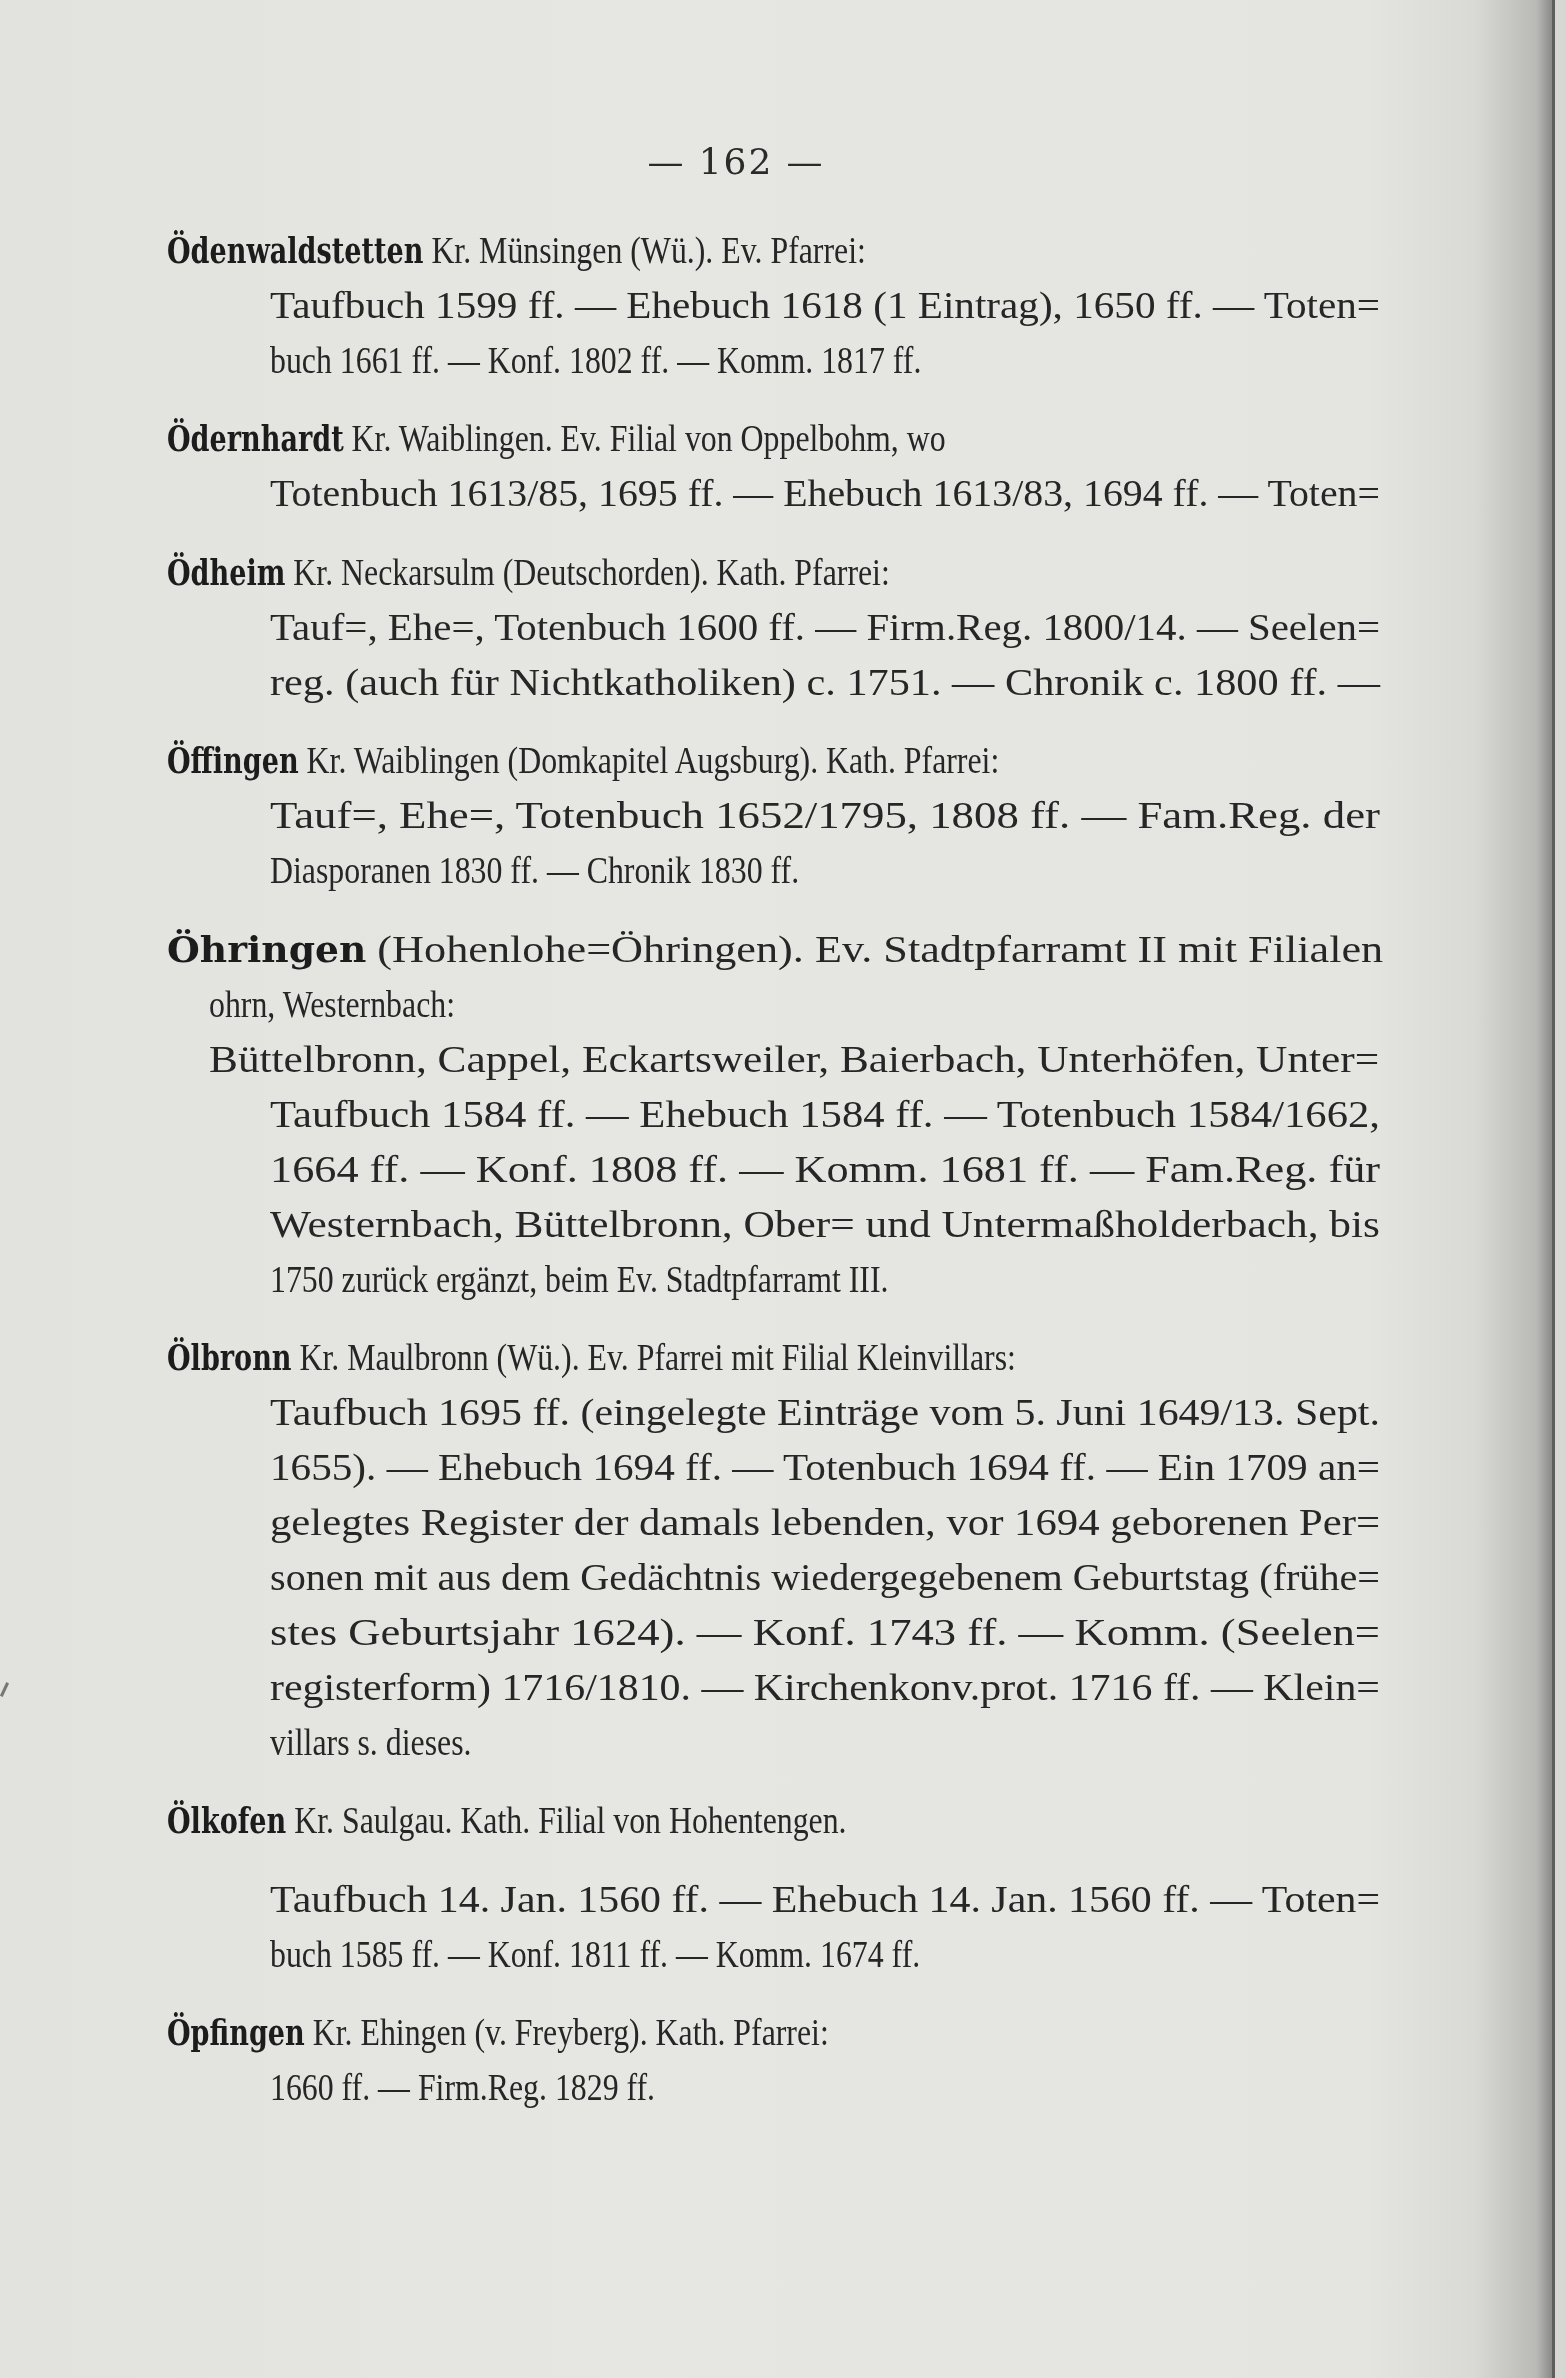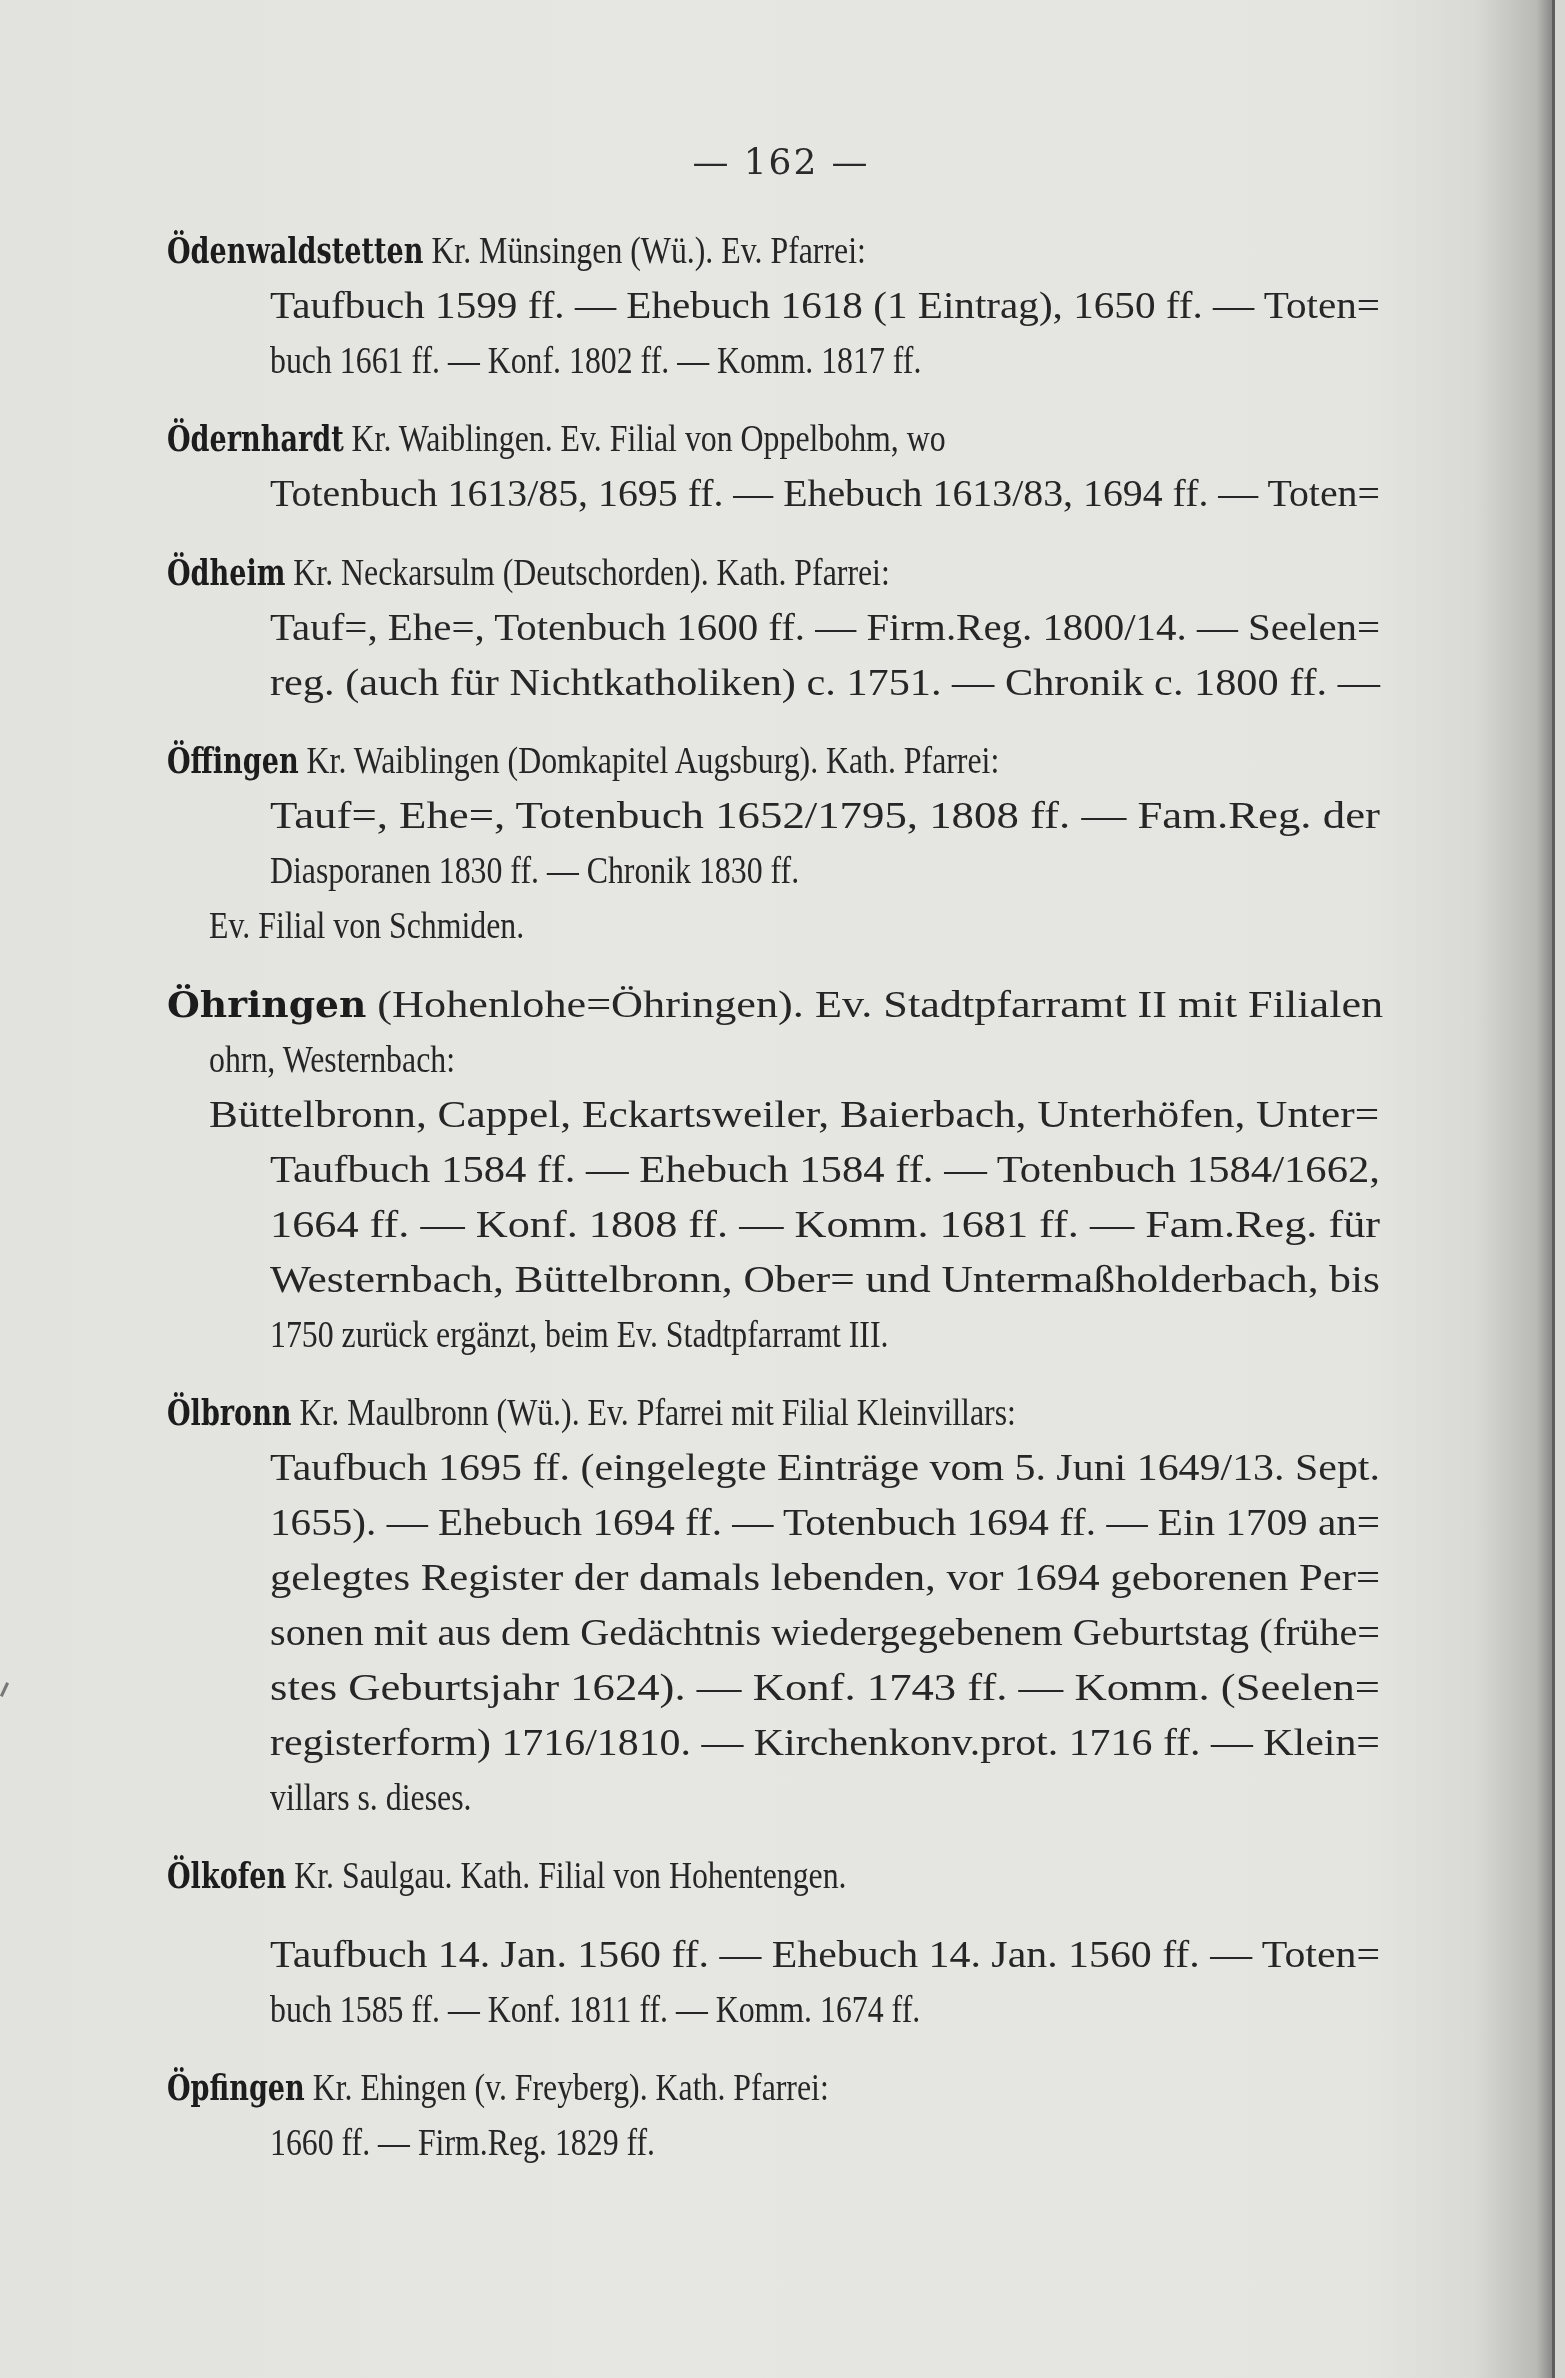--- a/index.html
+++ b/index.html
@@ -10,21 +10,21 @@
     color: #262626;
   }
   .page {
     position: absolute; left: 0; top: 0; width: 1552px; height: 2379px;
     background: linear-gradient(to right, #e2e2df 0%, #e6e6e3 40%, #e4e4e1 88%, #d9d9d6 95%, #b9b9b6 99%, #8a8a88 100%);
   }
   .edge-line { position: absolute; left: 1552px; top: 0; width: 2.8px; height: 2379px; background: #5d5d5b; }
   .edge-strip { position: absolute; left: 1555px; top: 0; width: 10.3px; height: 2379px; background: #d7d8d4; }
   .page-number {
     position: absolute; top: 141px; left: 0; width: 1472px; text-align: center;
-    font-size: 36px; letter-spacing: 1.9px; color: #2a2a2a; padding-left: 45px;
+    font-size: 36px; letter-spacing: 1.9px; color: #2a2a2a;
   }
   .content { position: absolute; left: 167px; top: 223px; width: 1227px; }
   .entry { margin-bottom: 23.4px; }
   .line {
     font-size: 35px; line-height: 55px; height: 55px; white-space: nowrap;
     font-stretch: condensed; transform-origin: left center;
   }
   .l0 { padding-left: 0; }
   .l1 { padding-left: 42px; }
   .l2 { padding-left: 103px; }
@@ -55,21 +55,20 @@
     </div>
     <div class="entry">
       <div class="line l0"><span class="" style="display: inline-block; white-space: nowrap; transform-origin: left center; transform: scaleX(0.86);"><span class="headword">Ödheim</span><span class="text"> Kr. Neckarsulm (Deutschorden). Kath. Pfarrei:</span></span></div>
       <div class="line l2"><span class="justify" style="display: inline-block; white-space: nowrap; transform-origin: left center; transform: scaleX(1.105);"><span class="text">Tauf=, Ehe=, Totenbuch 1600 ff. — Firm.Reg. 1800/14. — Seelen=</span></span></div>
       <div class="line l2"><span class="justify" style="display: inline-block; white-space: nowrap; transform-origin: left center; transform: scaleX(1.1427);"><span class="text">reg. (auch für Nichtkatholiken) c. 1751. — Chronik c. 1800 ff. —</span></span></div>
     </div>
     <div class="entry">
       <div class="line l0"><span class="" style="display: inline-block; white-space: nowrap; transform-origin: left center; transform: scaleX(0.86);"><span class="headword">Öffingen</span><span class="text"> Kr. Waiblingen (Domkapitel Augsburg). Kath. Pfarrei:</span></span></div>
       <div class="line l2"><span class="justify" style="display: inline-block; white-space: nowrap; transform-origin: left center; transform: scaleX(1.2106);"><span class="text">Tauf=, Ehe=, Totenbuch 1652/1795, 1808 ff. — Fam.Reg. der</span></span></div>
       <div class="line l2"><span class="" style="display: inline-block; white-space: nowrap; transform-origin: left center; transform: scaleX(0.86);"><span class="text">Diasporanen 1830 ff. — Chronik 1830 ff.</span></span></div>
-      <div class="line l1"><span class="" style="display: inline-block; white-space: nowrap; transform-origin: left center; transform: scaleX(0.86);"><span class="text">Ev. Filial von Schmiden.</span></span></div>
     </div>
     <div class="entry">
       <div class="line l0"><span class="justify" style="display: inline-block; white-space: nowrap; transform-origin: left center; transform: scaleX(1.1953);"><span class="headword">Öhringen</span><span class="text"> (Hohenlohe=Öhringen). Ev. Stadtpfarramt II mit Filialen</span></span></div>
       <div class="line l1"><span class="" style="display: inline-block; white-space: nowrap; transform-origin: left center; transform: scaleX(0.86);"><span class="text">ohrn, Westernbach:</span></span></div>
       <div class="line l1"><span class="justify" style="display: inline-block; white-space: nowrap; transform-origin: left center; transform: scaleX(1.1707);"><span class="text">Büttelbronn, Cappel, Eckartsweiler, Baierbach, Unterhöfen, Unter=</span></span></div>
       <div class="line l2"><span class="justify" style="display: inline-block; white-space: nowrap; transform-origin: left center; transform: scaleX(1.1528);"><span class="text">Taufbuch 1584 ff. — Ehebuch 1584 ff. — Totenbuch 1584/1662,</span></span></div>
       <div class="line l2"><span class="justify" style="display: inline-block; white-space: nowrap; transform-origin: left center; transform: scaleX(1.1961);"><span class="text">1664 ff. — Konf. 1808 ff. — Komm. 1681 ff. — Fam.Reg. für</span></span></div>
       <div class="line l2"><span class="justify" style="display: inline-block; white-space: nowrap; transform-origin: left center; transform: scaleX(1.1724);"><span class="text">Westernbach, Büttelbronn, Ober= und Untermaßholderbach, bis</span></span></div>
       <div class="line l2"><span class="" style="display: inline-block; white-space: nowrap; transform-origin: left center; transform: scaleX(0.86);"><span class="text">1750 zurück ergänzt, beim Ev. Stadtpfarramt III.</span></span></div>
     </div>

